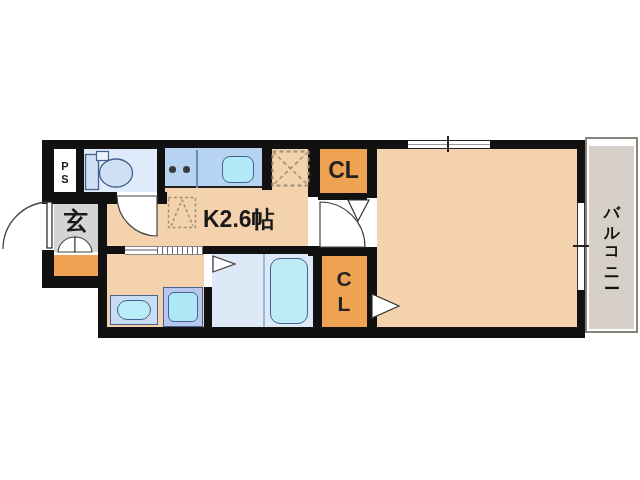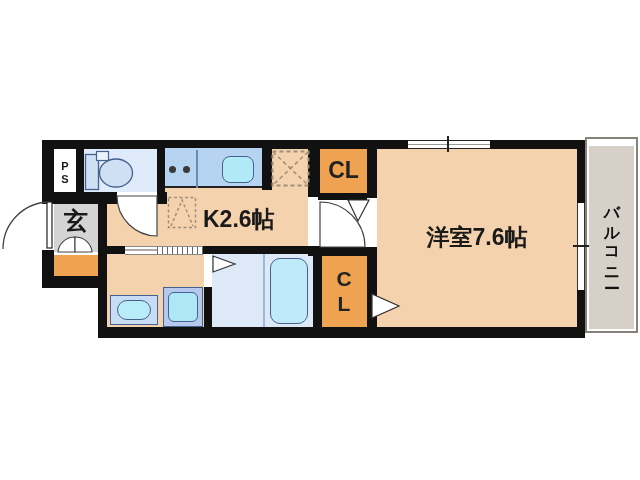--- a/index.html
+++ b/index.html
@@ -119,16 +119,15 @@
       <rect x="168.5" y="197.5" width="27" height="30" stroke-width="1.5" stroke-dasharray="3 2.5"></rect>
       <path d="M 171,226 L 182,200 L 193,226" stroke-width="1.5" stroke-dasharray="3 2.5"></path>
     </g>
   </svg>
 
   <div class="lbl vert" style="left:53px;top:152px;width:24px;height:42px;font-size:11px;font-weight:700;letter-spacing:1px;">PS</div>
   <div class="lbl" style="left:54px;top:206px;width:44px;height:30px;font-size:24px;">玄</div>
   <div class="lbl" style="left:203px;top:205px;height:28px;font-size:23px;">K2.6帖</div>
   <div class="lbl" style="left:320px;top:148px;width:47px;height:45px;font-size:23px;color:#222;">CL</div>
   <div class="lbl vert" style="left:320px;top:256px;width:47px;height:71px;font-size:21px;color:#222;letter-spacing:2px;">CL</div>
-  <div class="lbl" style="left:377px;top:223px;width:200px;height:28px;font-size:23px;">洋室7.6帖</div>
   <div class="lbl vert" style="left:585px;top:146px;width:53px;height:183px;font-size:16px;font-weight:600;letter-spacing:3px;color:#111;">バルコニー</div>
 
 </div>
 
 </body></html>

